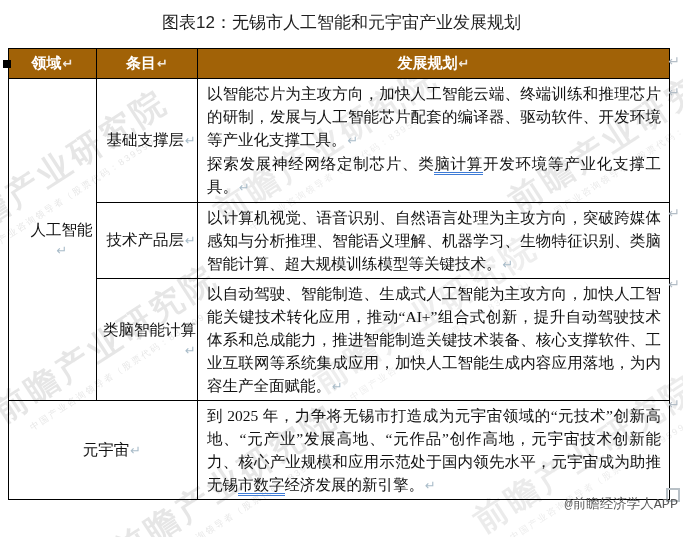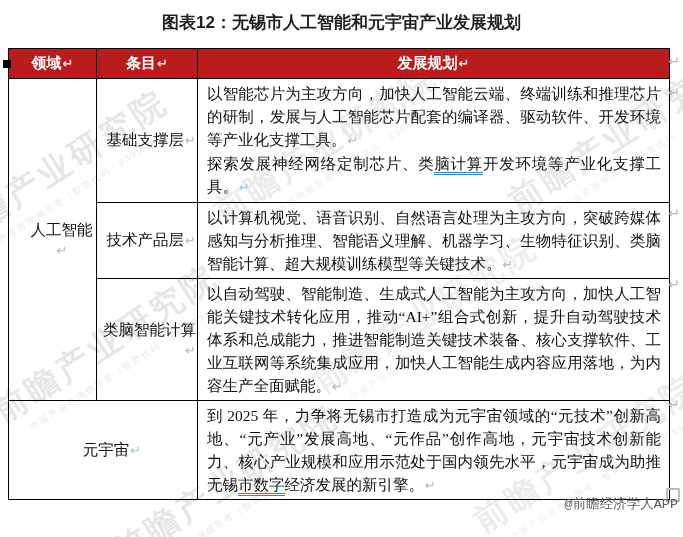--- a/index.html
+++ b/index.html
@@ -11,31 +11,31 @@
   
   .wm {
     position:absolute; transform:translate(-50%,-50%) rotate(-33deg);
     text-align:center; pointer-events:none; color:rgba(100,100,100,0.16);
   }
   .wm-main { font-family:"Liberation Sans", sans-serif; font-weight:bold; font-size:33px; letter-spacing:4px; white-space:nowrap; }
   .wm-sub  { font-family:"Liberation Sans", sans-serif; font-size:9px; letter-spacing:2px; white-space:nowrap; margin-top:1px; }
   
   .fig-title {
     position:absolute; top:11px; left:0; width:100%; text-align:center;
-    font-family:"Liberation Sans", sans-serif; font-weight:bold;
+    font-family:"Liberation Sans", sans-serif; font-weight:normal;
     font-size:17px; color:#1f1f1f;
   }
   
   table.plan {
     position:absolute; left:8px; top:48px; width:661px;
     border-collapse:collapse; table-layout:fixed;
   }
   table.plan th, table.plan td { border:1px solid #000; overflow:hidden; }
   table.plan th {
-    background:#b91c1c; color:#ffffff;
+    background:#a16207; color:#ffffff;
     font-family:"Liberation Sans", sans-serif; font-weight:bold;
     font-size:15px; text-align:center; vertical-align:middle;
   }
   tr.h-head { height:30px; }
   tr.h-r1 { height:124px; }
   tr.h-r2 { height:70px; }
   tr.h-r3 { height:120px; }
   tr.h-r4 { height:92px; }
   td.cell-domain {
     font-size:15.5px; color:#111; vertical-align:middle;

